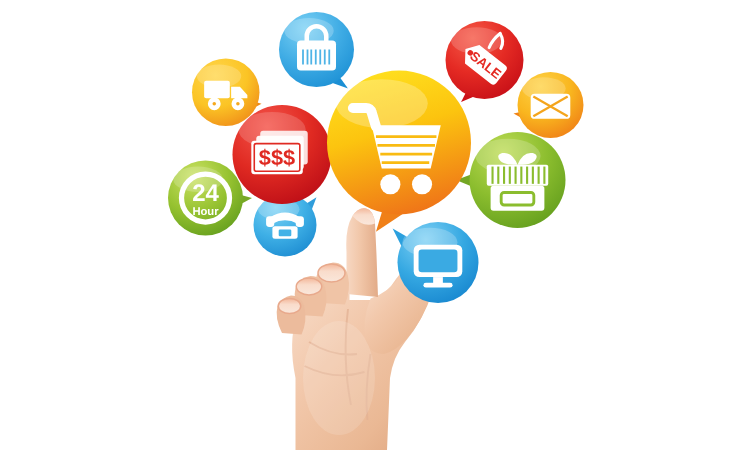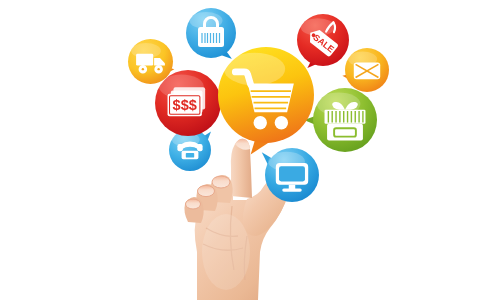--- a/index.html
+++ b/index.html
@@ -192,20 +192,37 @@
         <line x1="60" y1="36" x2="60" y2="54"></line>
         <line x1="66" y1="36" x2="66" y2="54"></line>
         <line x1="72" y1="36" x2="72" y2="54"></line>
         <line x1="78" y1="36" x2="78" y2="54"></line>
       </g>
       <rect x="22" y="56" width="56" height="26" rx="3" fill="#ffffff"></rect>
       <rect x="33" y="63" width="34" height="13" rx="3" fill="none" stroke="#8bbd2e" stroke-width="3"></rect>
     </svg>
   </div>
 
+  <div class="bubble" style="left:112px; top:107px; width:50px; height:50px; z-index:6;">
+    <svg viewBox="0 0 100 100">
+      <defs>
+        <radialGradient id="g24" cx="35%" cy="22%" r="90%">
+          <stop offset="0%" stop-color="#cbe264"></stop>
+          <stop offset="52%" stop-color="#96c230"></stop>
+          <stop offset="100%" stop-color="#5f9b1c"></stop>
+        </radialGradient>
+      </defs>
+      <path d="M90 44 L112 50 L90 62 Z" fill="#77a826"></path>
+      <circle cx="50" cy="50" r="50" fill="url(#g24)"></circle>
+      <ellipse cx="40" cy="25" rx="33" ry="17" fill="#ffffff" opacity="0.2"></ellipse>
+      <circle cx="50" cy="50" r="32" fill="none" stroke="#ffffff" stroke-width="7"></circle>
+      <text x="50" y="54" font-family="'Liberation Sans', sans-serif" font-size="32" font-weight="bold" fill="#ffffff" text-anchor="middle">24</text>
+      <text x="50" y="72" font-family="'Liberation Sans', sans-serif" font-size="15" font-weight="bold" fill="#ffffff" text-anchor="middle">Hour</text>
+    </svg>
+  </div>
 
   <div class="bubble" style="left:169px; top:129px; width:42px; height:42px; z-index:6;">
     <svg viewBox="0 0 100 100">
       <defs>
         <radialGradient id="gPhone" cx="35%" cy="22%" r="88%">
           <stop offset="0%" stop-color="#7ed2f4"></stop>
           <stop offset="52%" stop-color="#3fb0e6"></stop>
           <stop offset="100%" stop-color="#1b8ad0"></stop>
         </radialGradient>
       </defs>

